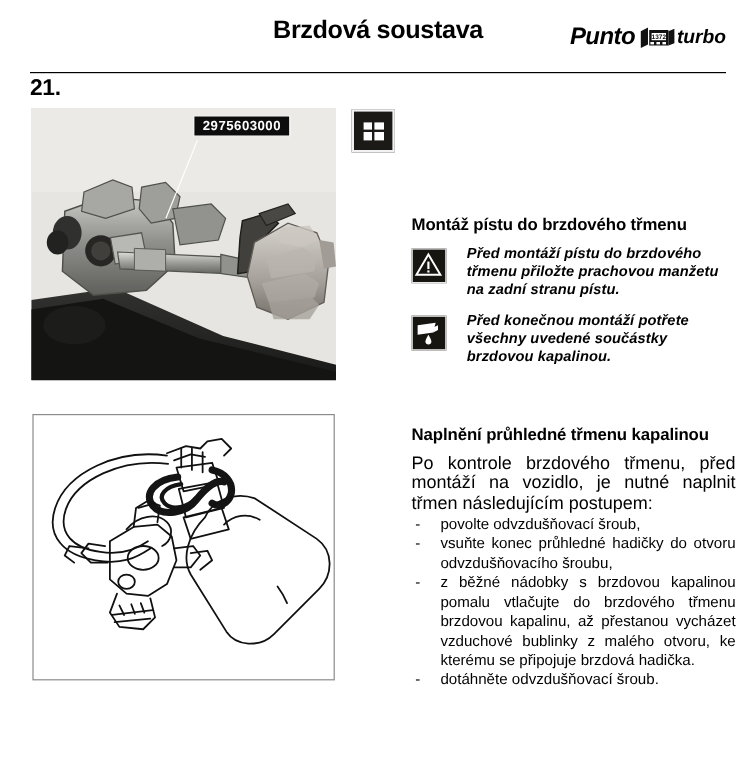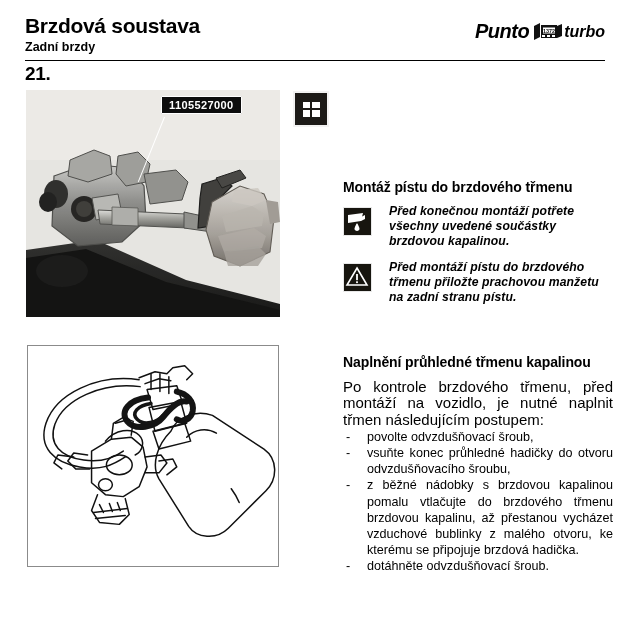--- a/index.html
+++ b/index.html
@@ -10,21 +10,21 @@
     color:#000;
     position:relative;
     overflow:hidden;
   }
   .page{position:absolute;left:0;top:0;width:630px;height:639px;}
 
   
   .header{position:absolute;left:25px;top:14px;width:580px;height:48px;}
   .hdr-title{
     font-size:21px;font-weight:bold;letter-spacing:-0.3px;
-    line-height:24px;margin:0;
+    line-height:24px;margin:0;text-align:center;
   }
   .hdr-sub{
     font-size:12.5px;font-weight:bold;line-height:15px;margin:2px 0 0 0;
   }
   .brand{
     position:absolute;right:0;top:6px;
     display:flex;align-items:center;gap:4px;
   }
   .brand-name{
     font-size:20px;font-weight:bold;font-style:italic;letter-spacing:-0.5px;
@@ -117,21 +117,20 @@
     position:absolute;left:3px;top:0;font-size:12.6px;line-height:16.2px;
   }
 </style>
 </head>
 <body>
 
 <div class="page">
 
   <div class="header">
     <div class="hdr-title">Brzdová soustava</div>
-    <div class="hdr-sub">Zadní brzdy</div>
 
     <div class="brand">
       <span class="brand-name">Punto</span>
       <span class="brand-badge">
         <svg width="30" height="19" viewBox="0 0 30 19">
           <path d="M1 4 L7 1 L7 15 L1 18 Z" fill="#111"></path>
           <path d="M8 3 L24 3 L24 16 L8 16 Z" fill="#111"></path>
           <path d="M24 4 L29 2 L29 14 L24 16 Z" fill="#111"></path>
           <rect x="10" y="5.5" width="12" height="6" fill="#fff"></rect>
           <text x="16" y="10.6" font-family="Liberation Sans, sans-serif" font-size="5.4" font-weight="bold" fill="#111" text-anchor="middle">1372</text>
@@ -200,21 +199,21 @@
       <path d="M196 126 L226 116 L238 124 L236 136 L200 142 Z" fill="#b8b3ac" opacity="0.7"></path>
       <path d="M192 146 L228 138 L240 146 L236 158 L198 162 Z" fill="#b0aba4" opacity="0.7"></path>
       <path d="M198 162 L232 156 L240 164 L232 176 L202 176 Z" fill="#a49f98" opacity="0.8"></path>
       <path d="M208 100 L232 98 L240 110 L226 116 L206 112 Z" fill="#cac5be" opacity="0.8"></path>
       <path d="M240 110 L252 112 L254 132 L244 134 Z" fill="#9e9992"></path>
 
       <rect x="0" y="0" width="254" height="227" fill="#ffffff" opacity="0.03"></rect>
     </svg>
 
     <div class="tool-leader"></div>
-    <div class="tool-label">1105527000</div>
+    <div class="tool-label">2975603000</div>
   </div>
 
   <div class="tool-icon">
     <span class="grid">
       <i></i>
         <i></i>
         <i></i>
         <i></i>
     </span>
   </div>
@@ -261,38 +260,38 @@
     </svg>
   </div>
 
   <div class="rcol">
 
     <div class="sec-head">Montáž pístu do brzdového třmenu</div>
 
     <div class="note-block">
       <span class="note-icon">
         <svg width="26" height="26" viewBox="0 0 26 26">
+          <path d="M13 4 L23 21 L3 21 Z" fill="none" stroke="#fff" stroke-width="1.6"></path>
+          <rect x="12.1" y="10" width="1.8" height="6.2" fill="#fff"></rect>
+          <rect x="12.1" y="17.3" width="1.8" height="1.8" fill="#fff"></rect>
+        </svg>
+      </span>
+      <div class="note-text">Před montáží pístu do brzdového třmenu přiložte prachovou manžetu na zadní stranu pístu.</div>
+    </div>
+
+    <div class="note-block">
+      <span class="note-icon">
+        <svg width="26" height="26" viewBox="0 0 26 26">
           <path d="M4 7 L19 5 L17 13 L4 15 Z" fill="#fff"></path>
           <path d="M17 9 L21 7 L21 11 L17 13 Z" fill="#fff"></path>
           <path d="M13 15 C 13 15, 10.5 19, 10.5 20.8 C 10.5 22.1, 11.6 23, 13 23
                    C 14.4 23, 15.5 22.1, 15.5 20.8 C 15.5 19, 13 15, 13 15 Z" fill="#fff"></path>
         </svg>
       </span>
       <div class="note-text">Před konečnou montáží potřete všechny uvedené součástky brzdovou kapalinou.</div>
-    </div>
-
-    <div class="note-block">
-      <span class="note-icon">
-        <svg width="26" height="26" viewBox="0 0 26 26">
-          <path d="M13 4 L23 21 L3 21 Z" fill="none" stroke="#fff" stroke-width="1.6"></path>
-          <rect x="12.1" y="10" width="1.8" height="6.2" fill="#fff"></rect>
-          <rect x="12.1" y="17.3" width="1.8" height="1.8" fill="#fff"></rect>
-        </svg>
-      </span>
-      <div class="note-text">Před montáží pístu do brzdového třmenu přiložte prachovou manžetu na zadní stranu pístu.</div>
     </div>
 
     <div class="sec2">
       <div class="sec-head">Naplnění průhledné třmenu kapalinou</div>
       <p class="body-text">Po kontrole brzdového třmenu, před montáží na vozidlo, je nutné naplnit třmen následujícím postupem:</p>
       <ul class="bullets">
         <li>
           <span class="dash">-</span>
           <span>povolte odvzdušňovací šroub,</span>
         </li>

